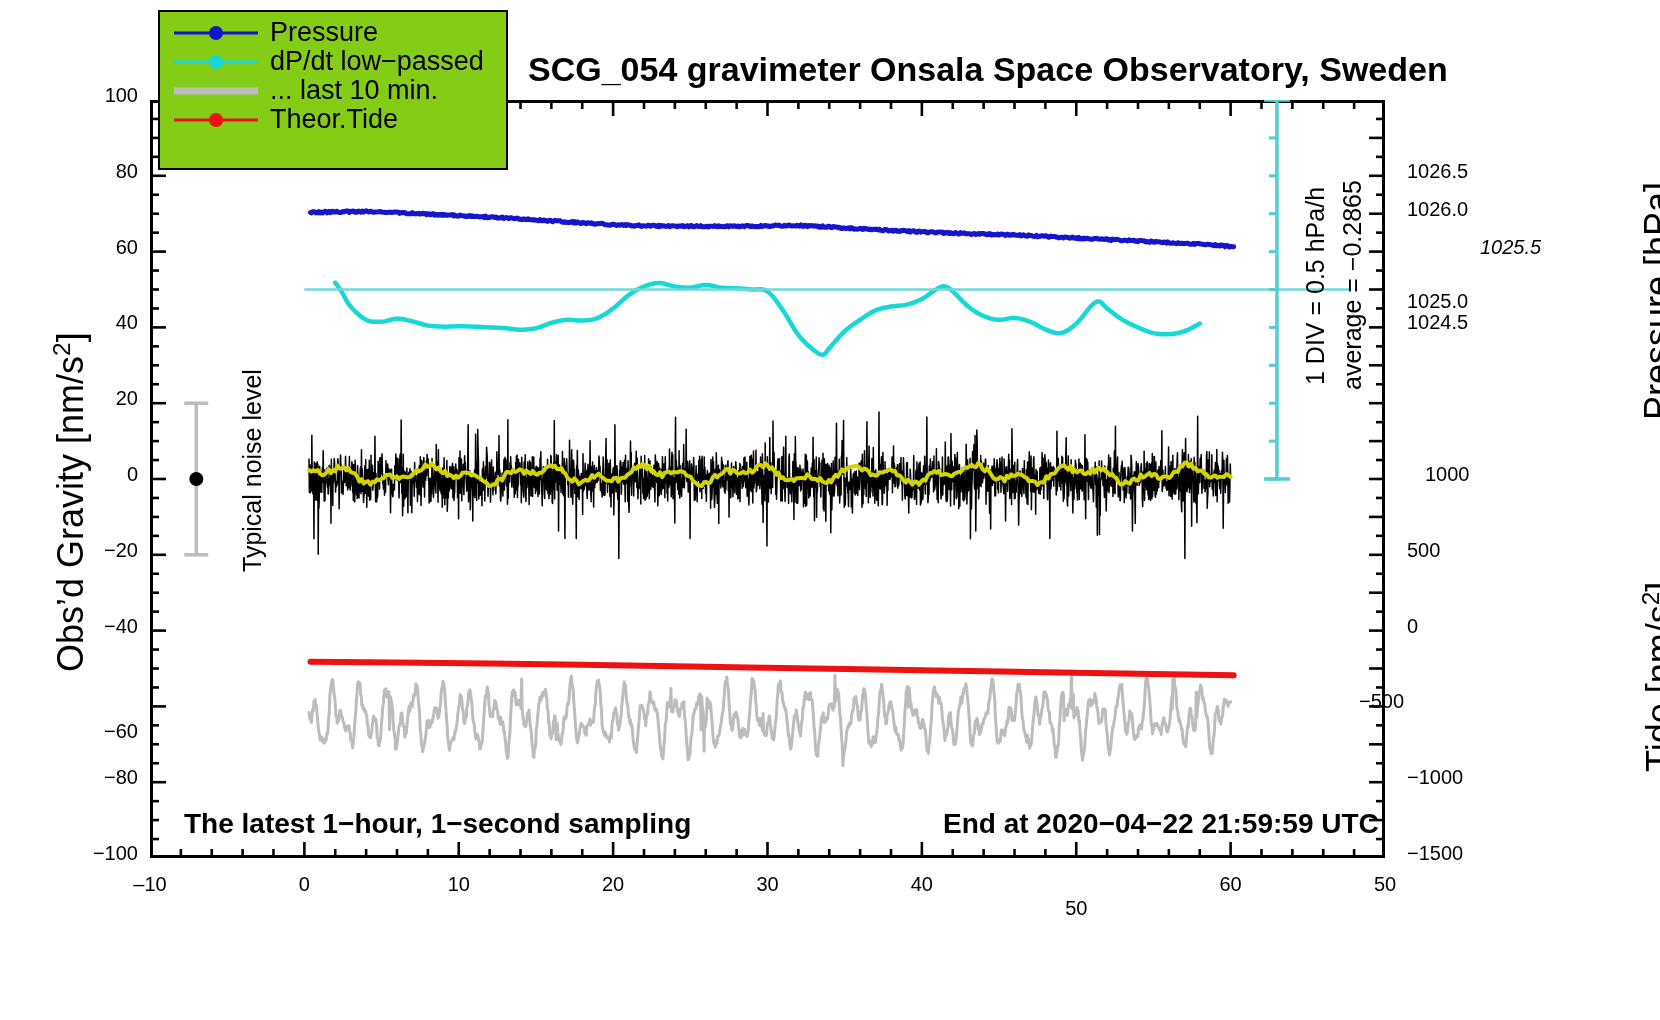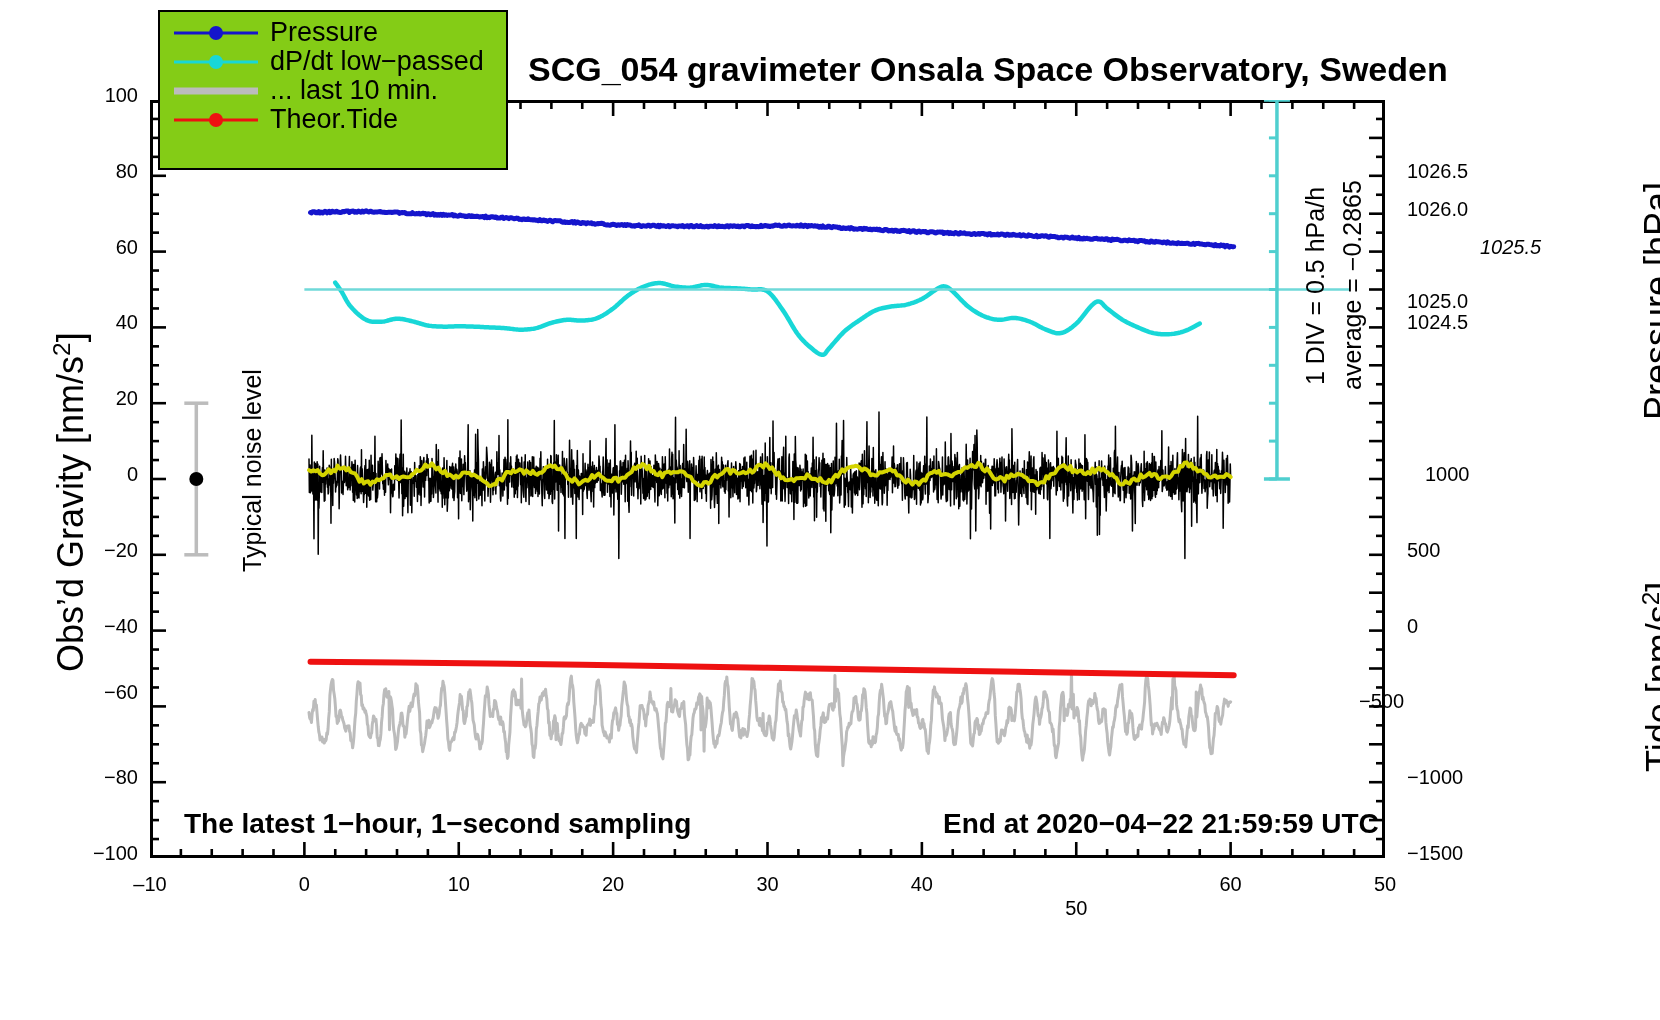--- a/index.html
+++ b/index.html
@@ -290,21 +290,21 @@
   </div>
 
   <div class="axtitle vert" style="left:1637px;top:772px;transform:rotate(-90deg);font-size:36px;">
     <span>Tide [nm/s<sup>2</sup>]</span>
   </div>
 
 
   <div id="yLeftLabels">
       <div class="tl left" style="left: 22px; top: 843px; width: 116px;">−100</div>
       <div class="tl left" style="left: 22px; top: 767.2px; width: 116px;">−80</div>
-      <div class="tl left" style="left: 22px; top: 682px; width: 116px;">−60</div>
+      <div class="tl left" style="left: 22px; top: 721px; width: 116px;">−60</div>
       <div class="tl left" style="left: 22px; top: 615.6px; width: 116px;">−40</div>
       <div class="tl left" style="left: 22px; top: 539.8px; width: 116px;">−20</div>
       <div class="tl left" style="left: 22px; top: 464px; width: 116px;">0</div>
       <div class="tl left" style="left: 22px; top: 388.2px; width: 116px;">20</div>
       <div class="tl left" style="left: 22px; top: 312.4px; width: 116px;">40</div>
       <div class="tl left" style="left: 22px; top: 236.6px; width: 116px;">60</div>
       <div class="tl left" style="left: 22px; top: 160.8px; width: 116px;">80</div>
       <div class="tl left" style="left: 22px; top: 85px; width: 116px;">100</div>
     </div>
   <div id="xBotLabels">

